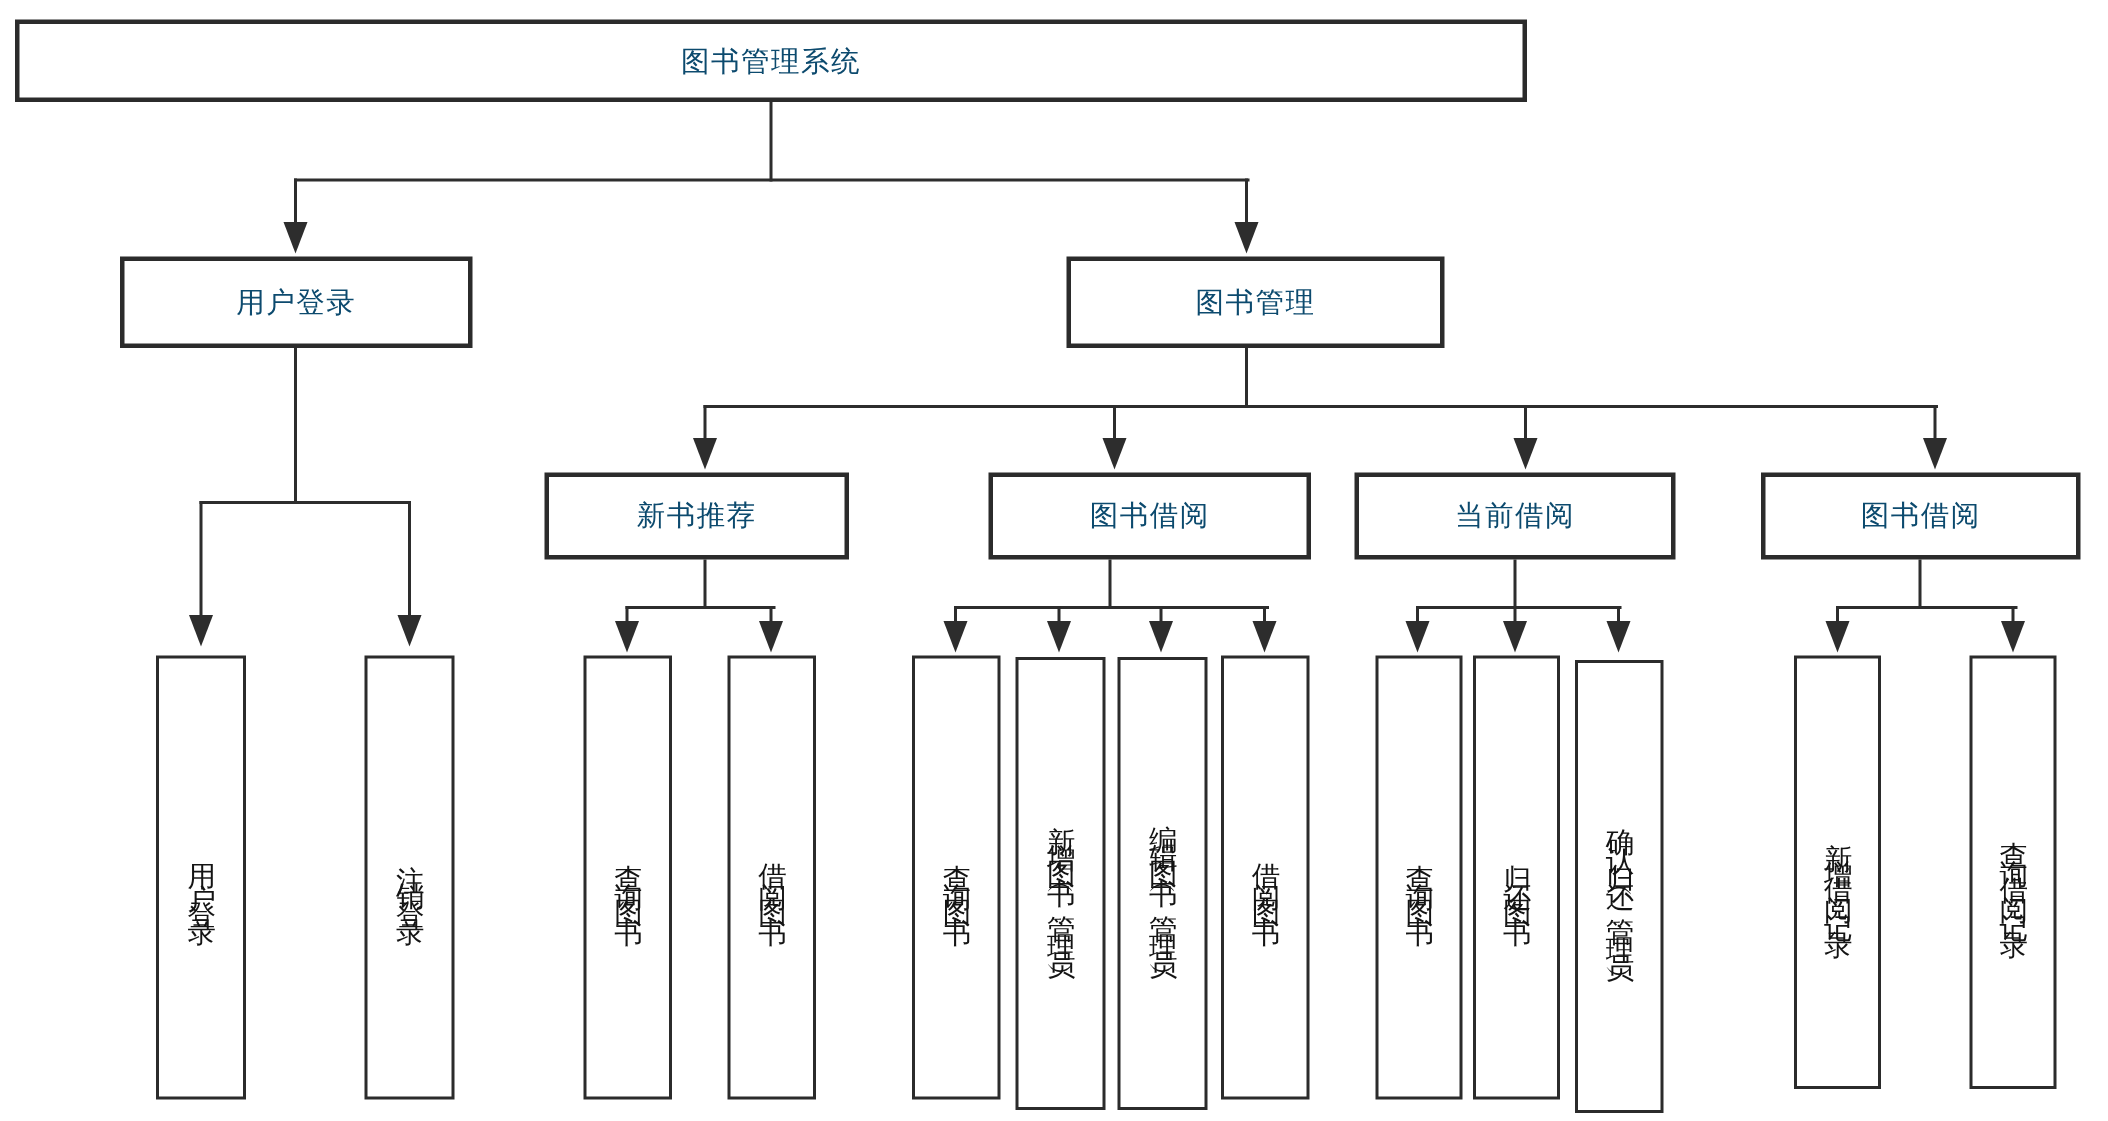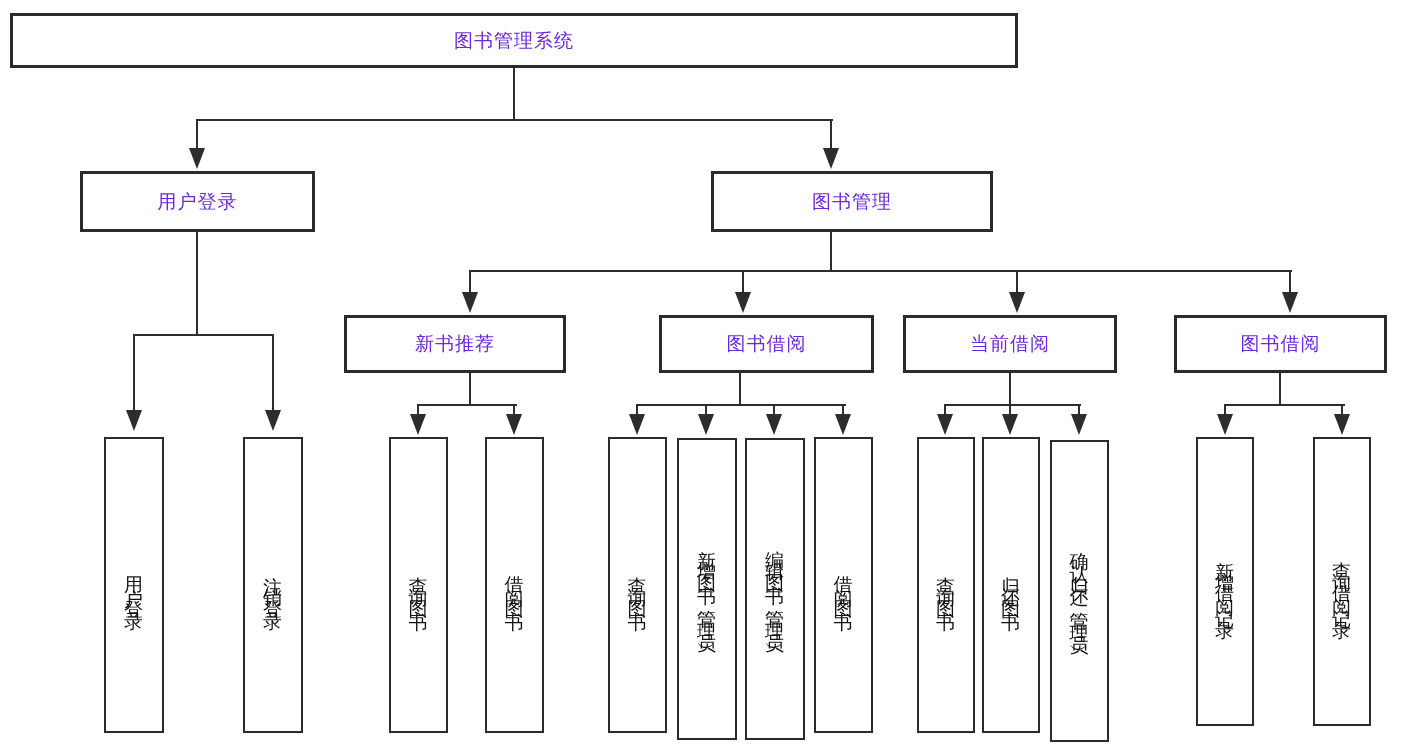--- a/index.html
+++ b/index.html
@@ -9,21 +9,21 @@
     background:#ffffff;
     font-family:"Liberation Sans","DejaVu Sans",sans-serif;
     overflow:hidden;
   }
   .node{
     position:absolute;
     box-sizing:border-box;
     border:3px solid #2b2b2b;
     background:#ffffff;
     display:flex;align-items:center;justify-content:center;
-    font-size:19px;color:#6d28d9;
+    font-size:19px;color:#0c4a6e;
     letter-spacing:1px;
   }
   .vnode{
     position:absolute;
     box-sizing:border-box;
     border:2px solid #2b2b2b;
     background:#ffffff;
     display:flex;align-items:center;justify-content:center;
   }
   .vtext{
@@ -58,41 +58,41 @@
   <div class="node" style="left:10px;top:13px;width:1008px;height:55px;">图书管理系统</div>
 
   <div class="line" style="left:513px;top:68px;width:2px;height:53px;"></div>
   <div class="line" style="left:196px;top:119px;width:637px;height:2px;"></div>
   <div class="line" style="left:196px;top:119px;width:2px;height:31px;"></div>
   <div class="ahead" style="left:189px;top:148px;"></div>
   <div class="line" style="left:830px;top:119px;width:2px;height:31px;"></div>
   <div class="ahead" style="left:823px;top:148px;"></div>
 
   <div class="node" style="left:80px;top:171px;width:235px;height:61px;">用户登录</div>
-  <div class="node" style="left:711px;top:171px;width:282px;height:61px;">图书管理</div>
+  <div class="node" style="left:711px;top:171px;width:252px;height:61px;">图书管理</div>
 
   <div class="line" style="left:196px;top:232px;width:2px;height:104px;"></div>
   <div class="line" style="left:133px;top:334px;width:141px;height:2px;"></div>
   <div class="line" style="left:133px;top:334px;width:2px;height:78px;"></div>
   <div class="ahead" style="left:126px;top:410px;"></div>
   <div class="line" style="left:272px;top:334px;width:2px;height:78px;"></div>
   <div class="ahead" style="left:265px;top:410px;"></div>
 
   <div class="line" style="left:830px;top:232px;width:2px;height:40px;"></div>
   <div class="line" style="left:469px;top:270px;width:823px;height:2px;"></div>
   <div class="line" style="left:469px;top:270px;width:2px;height:24px;"></div>
   <div class="ahead" style="left:462px;top:292px;"></div>
   <div class="line" style="left:742px;top:270px;width:2px;height:24px;"></div>
   <div class="ahead" style="left:735px;top:292px;"></div>
   <div class="line" style="left:1016px;top:270px;width:2px;height:24px;"></div>
   <div class="ahead" style="left:1009px;top:292px;"></div>
   <div class="line" style="left:1289px;top:270px;width:2px;height:24px;"></div>
   <div class="ahead" style="left:1282px;top:292px;"></div>
 
-  <div class="node" style="left:344px;top:315px;width:222px;height:58px;">新书推荐</div>
+  <div class="node" style="left:363px;top:315px;width:203px;height:58px;">新书推荐</div>
   <div class="node" style="left:633px;top:315px;width:215px;height:58px;margin-left:26px;">图书借阅</div>
   <div class="node" style="left:903px;top:315px;width:214px;height:58px;">当前借阅</div>
   <div class="node" style="left:1174px;top:315px;width:213px;height:58px;">图书借阅</div>
 
   <div class="line" style="left:469px;top:373px;width:2px;height:33px;"></div>
   <div class="line" style="left:417px;top:404px;width:100px;height:2px;"></div>
   <div class="line" style="left:417px;top:404px;width:2px;height:12px;"></div>
   <div class="ahead" style="left:410px;top:414px;"></div>
   <div class="line" style="left:513px;top:404px;width:2px;height:12px;"></div>
   <div class="ahead" style="left:506px;top:414px;"></div>

